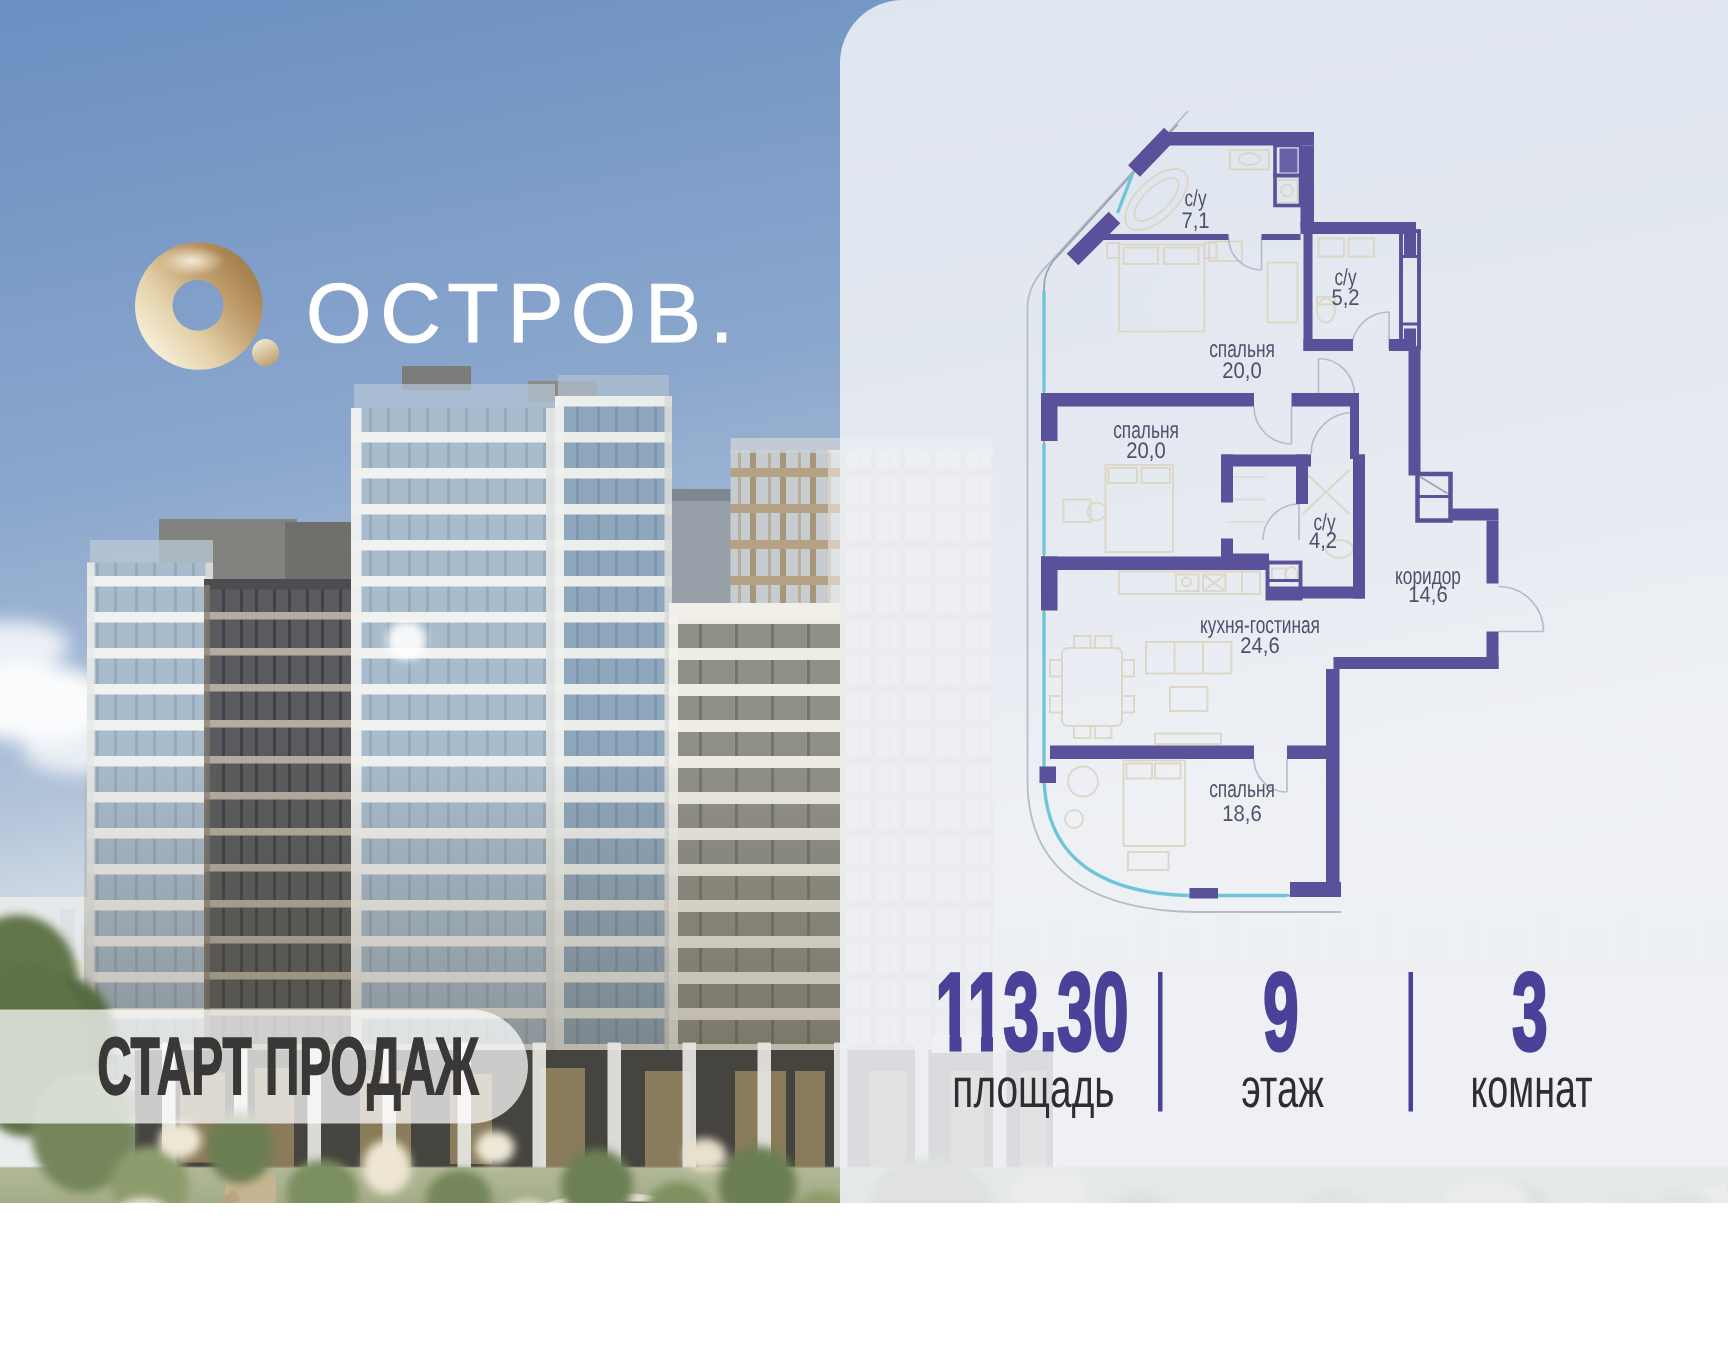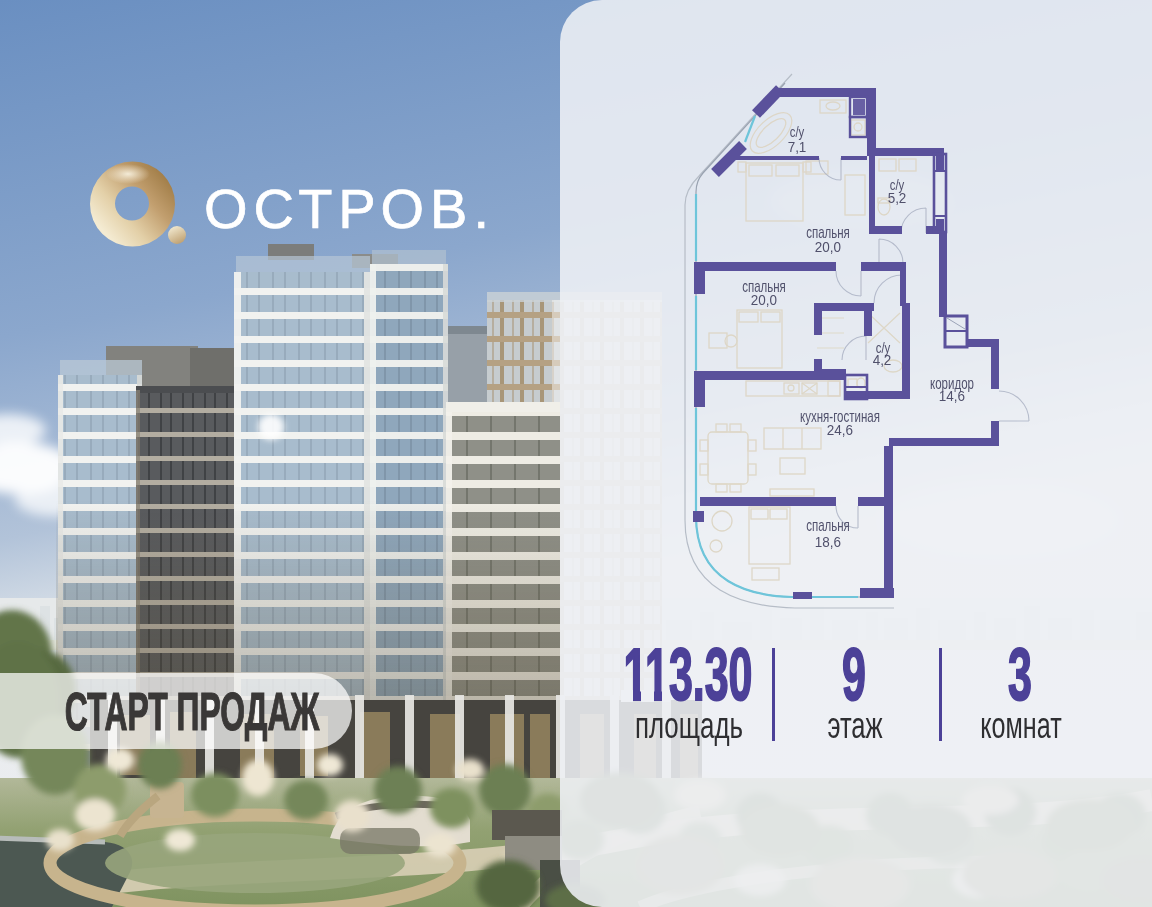--- a/index.html
+++ b/index.html
@@ -1,16 +1,16 @@
 <!DOCTYPE html>
 <html><head>
 <meta charset="utf-8">
 <style>
   html,body{margin:0;padding:0;background:#fff}
-  #stage{position:relative;width:1152px;height:907px;overflow:hidden;font-family:"Liberation Sans",sans-serif}
+  #stage{position:relative;width:1152px;height:802px;overflow:hidden;font-family:"Liberation Sans",sans-serif}
   .abs{position:absolute}
   .nums{width:300px;height:72px;line-height:72px;text-align:center;font-size:74px;font-weight:bold;color:#4c4198;-webkit-text-stroke:2px #4c4198;transform:scaleX(0.58);transform-origin:50% 50%;white-space:nowrap}
   .labs{width:300px;height:34px;line-height:34px;text-align:center;font-size:37px;color:#2e2e31;transform-origin:50% 50%;white-space:nowrap}
 </style>
 </head>
 <body>
 <div id="stage">
 
   <svg class="abs" style="left:0;top:0" width="1152" height="907" viewBox="0 0 1152 907">
     <defs>

